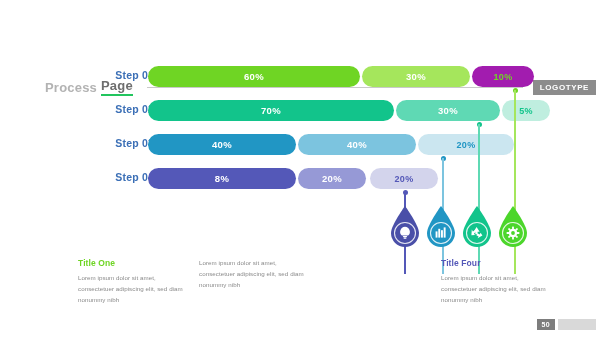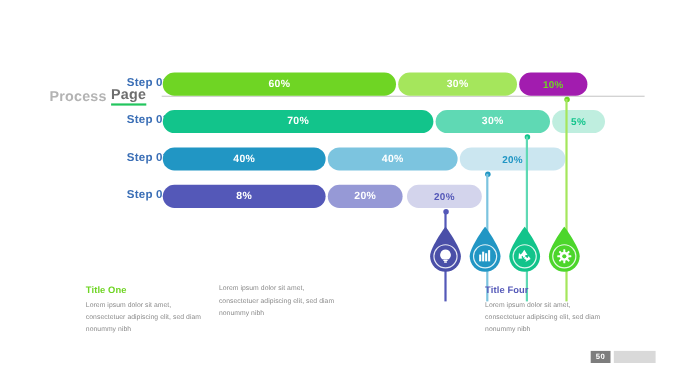--- a/index.html
+++ b/index.html
@@ -103,20 +103,21 @@
 </style>
 </head>
 <body>
 
 <div class="slide">
 
   <div class="header">
     <span class="title-process">Process</span>
     <span class="title-page">Page</span>
     <span class="header-rule"></span>
+    <span class="logotype">LOGOTYPE</span>
   </div>
 
   <div class="chart">
 
     <div class="row" style="top:0px;">
       <div class="step-label">Step 01</div>
       <div class="track">
         <div class="seg" style="left:0px;width:212px;background:#6FD524;color:#ffffff;">60%</div>
         <div class="seg" style="left:214px;width:108px;background:#A5E65C;color:#ffffff;">30%</div>
         <div class="seg sm" style="left:324px;width:62px;background:#a21caf;color:#6FD524;">10%</div>

